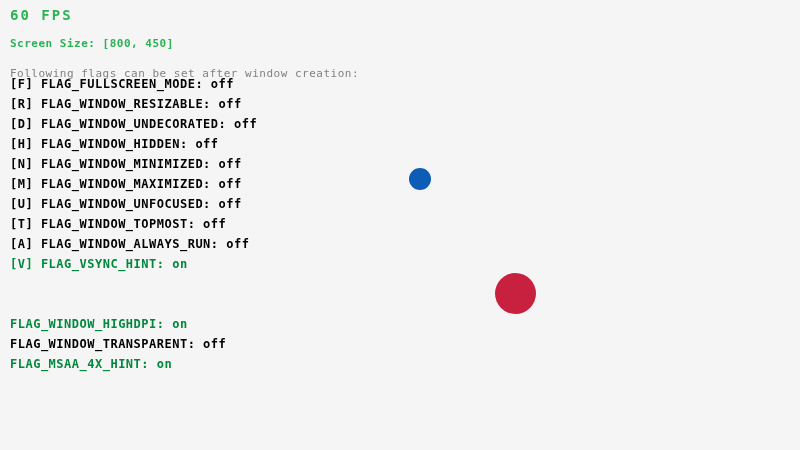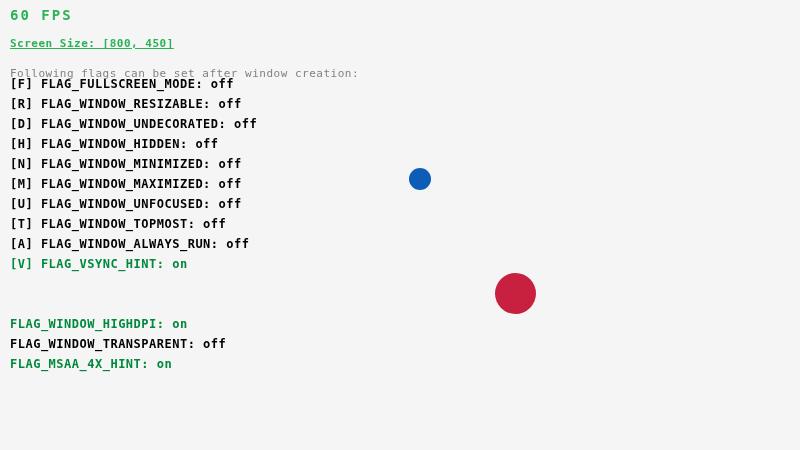--- a/index.html
+++ b/index.html
@@ -36,21 +36,20 @@
     letter-spacing: 2px;
     color: #2ab355;
   }
 
   
   #screen-size {
     left: 10px;
     top: 38px;
     font-size: 11px;
     color: #2ab355;
-    text-decoration: underline;
   }
 
   
   .section-header {
     left: 10px;
     font-size: 11px;
     color: #828282;
     font-weight: normal;
   }
   #section-after-header  { top: 68px; }

